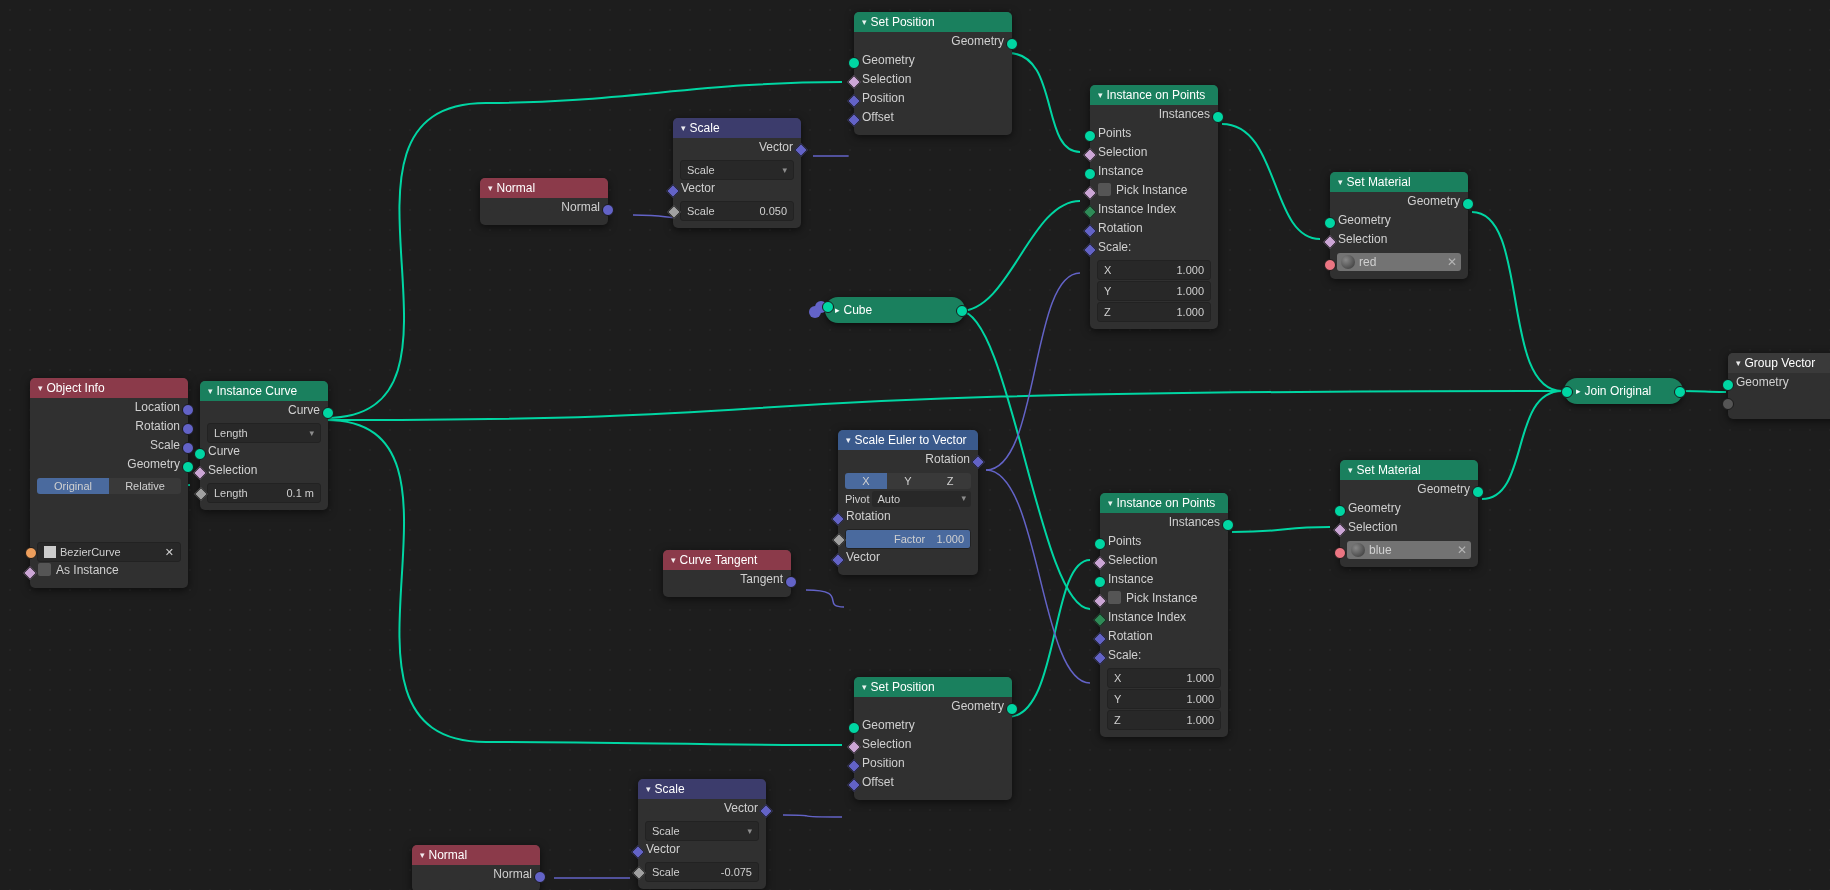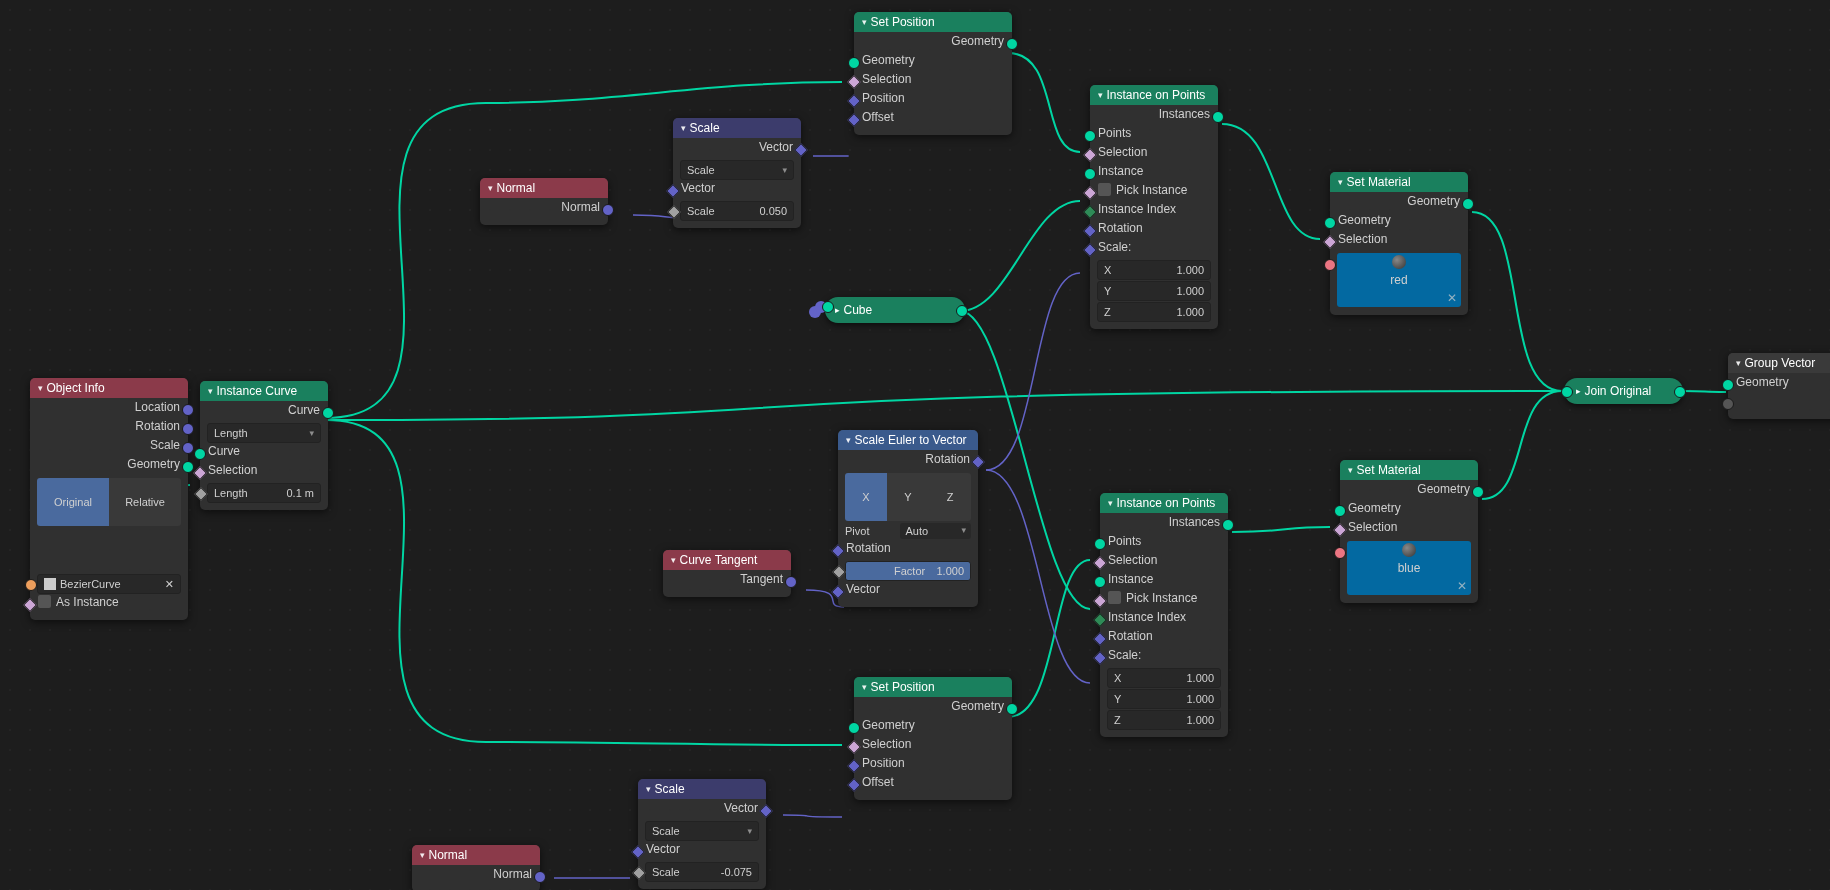--- a/index.html
+++ b/index.html
@@ -28,29 +28,29 @@
 .vec{background:#6363c7;}
 .bool{background:#cca6d6;}
 .float{background:#a1a1a1;}
 .int{background:#2e8b57;}
 .obj{background:#ed9e5c;}
 .mat{background:#eb7582;}
 .ctrl{background:#282828;border:1px solid #222;border-radius:3px;margin:1px 7px;padding:2px 6px;display:flex;justify-content:space-between;align-items:center;height:14px;font-size:11px;}
 .ctrl.sel::after{content:'▾';font-size:9px;opacity:.6;}
 .check{display:inline-block;width:13px;height:13px;background:#555;border-radius:2px;margin-right:5px;vertical-align:middle;}
 .tgl{display:flex;margin:2px 7px;border-radius:3px;overflow:hidden;font-size:11px;}
-.tgl span{flex:1;text-align:center;padding:18px 0;background:#393939;}
+.tgl span{flex:1;text-align:center;padding:2px 0;background:#393939;}
 .tgl span.on{background:#4a6a9e;}
 .tgl.vsplit span{flex:1;}
 .flex2{display:flex;margin:2px 7px;gap:3px;align-items:center;font-size:11px;}
 .flex2 .lbl{flex:0 0 auto;}
-.flex2 .sel{flex:1;background:#282828;border-radius:3px;padding:2px 5px;display:flex;justify-content:space-between;margin-left:28px;}
+.flex2 .sel{flex:1;background:#282828;border-radius:3px;padding:2px 5px;display:flex;justify-content:space-between;}
 .flex2 .sel::after{content:'▾';font-size:9px;opacity:.6;}
 .valblue{background:#4a6a9e;padding-left:48px;}
-.matpick{display:flex;align-items:center;gap:4px;margin:2px 7px;background:#0369a1;border-radius:3px;padding:2px 4px;flex-direction:column;}
+.matpick{display:flex;align-items:center;gap:4px;margin:2px 7px;background:#737373;border-radius:3px;padding:2px 4px;}
 .matpick .ico{width:14px;height:14px;border-radius:50%;background:radial-gradient(circle at 35% 35%,#888,#333);}
 .matpick .x{margin-left:auto;opacity:.7;}
 .cube{position:absolute;width:120px;height:26px;background:#1a805e;border-radius:13px;display:flex;align-items:center;padding:0 10px;color:#fff;box-shadow:0 2px 6px rgba(0,0,0,.6);}
 .join{position:absolute;height:26px;background:#1a805e;border-radius:13px;display:flex;align-items:center;padding:0 12px;color:#fff;box-shadow:0 2px 6px rgba(0,0,0,.6);width:95px;}
 </style>
 </head>
 <body>
 
 <svg class="links" width="1830" height="890">
 

